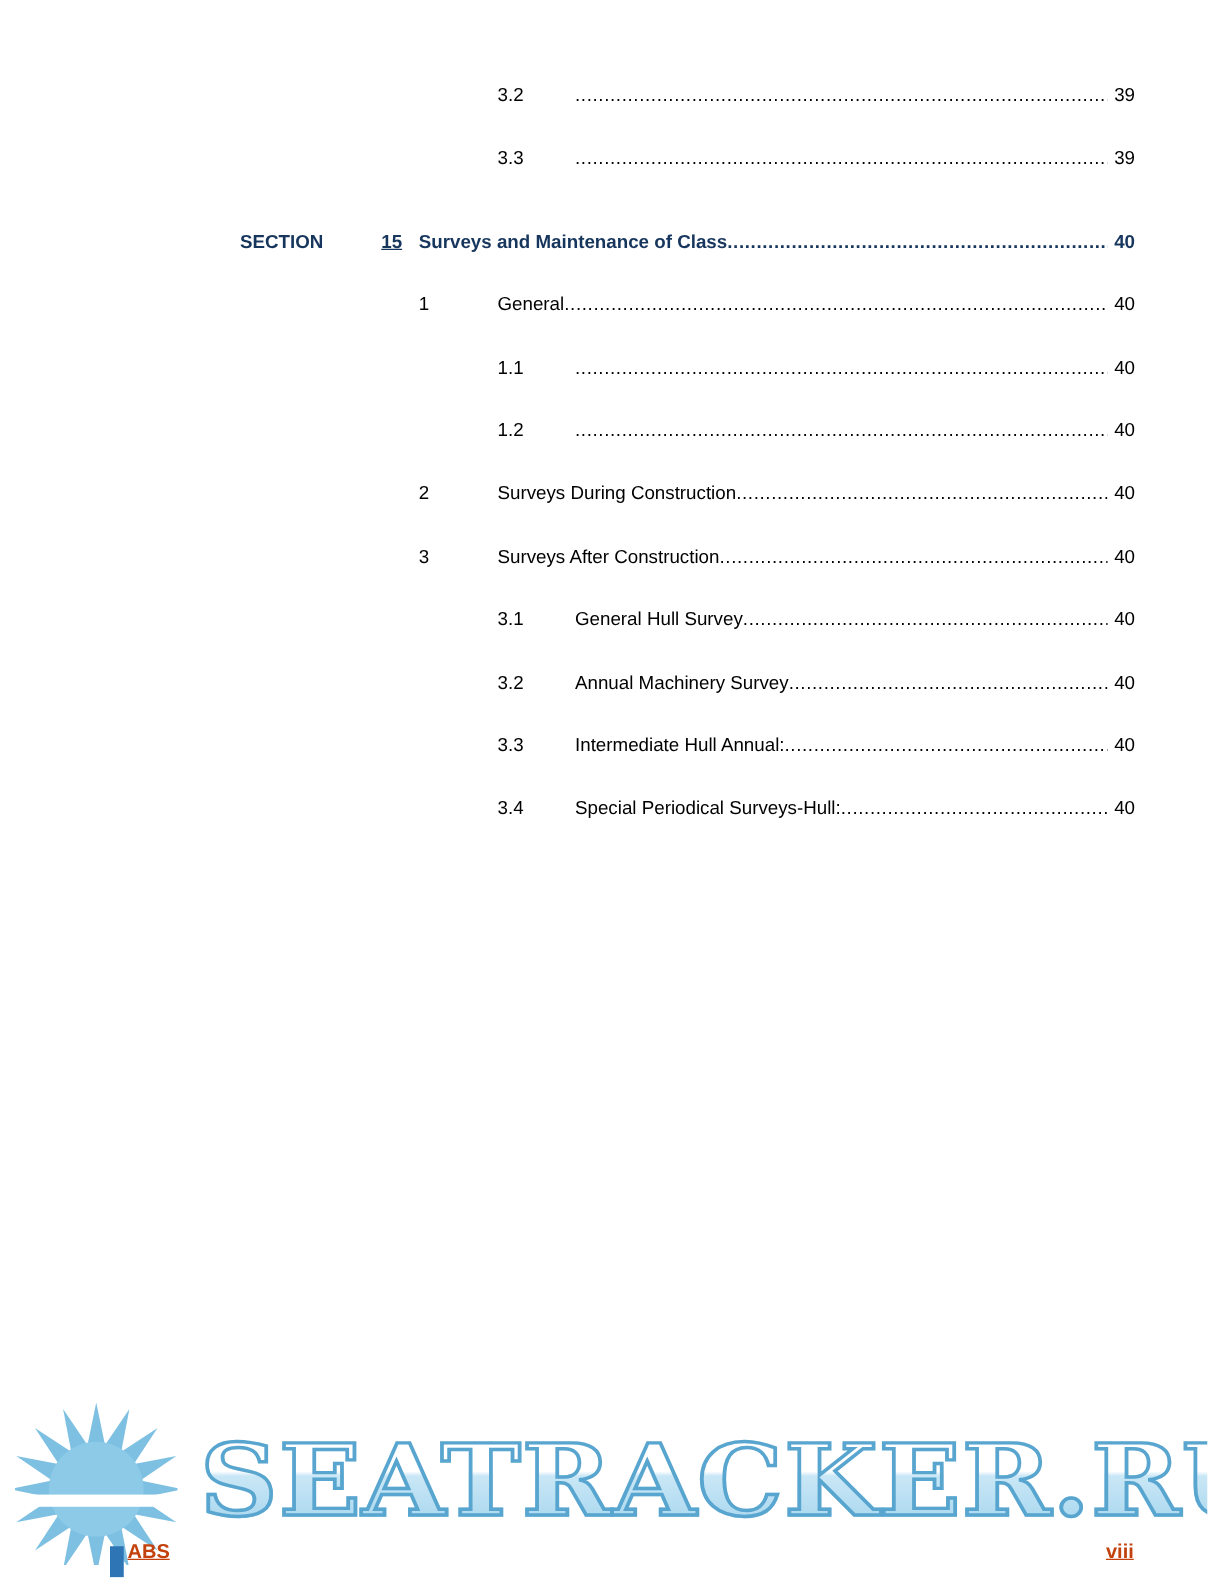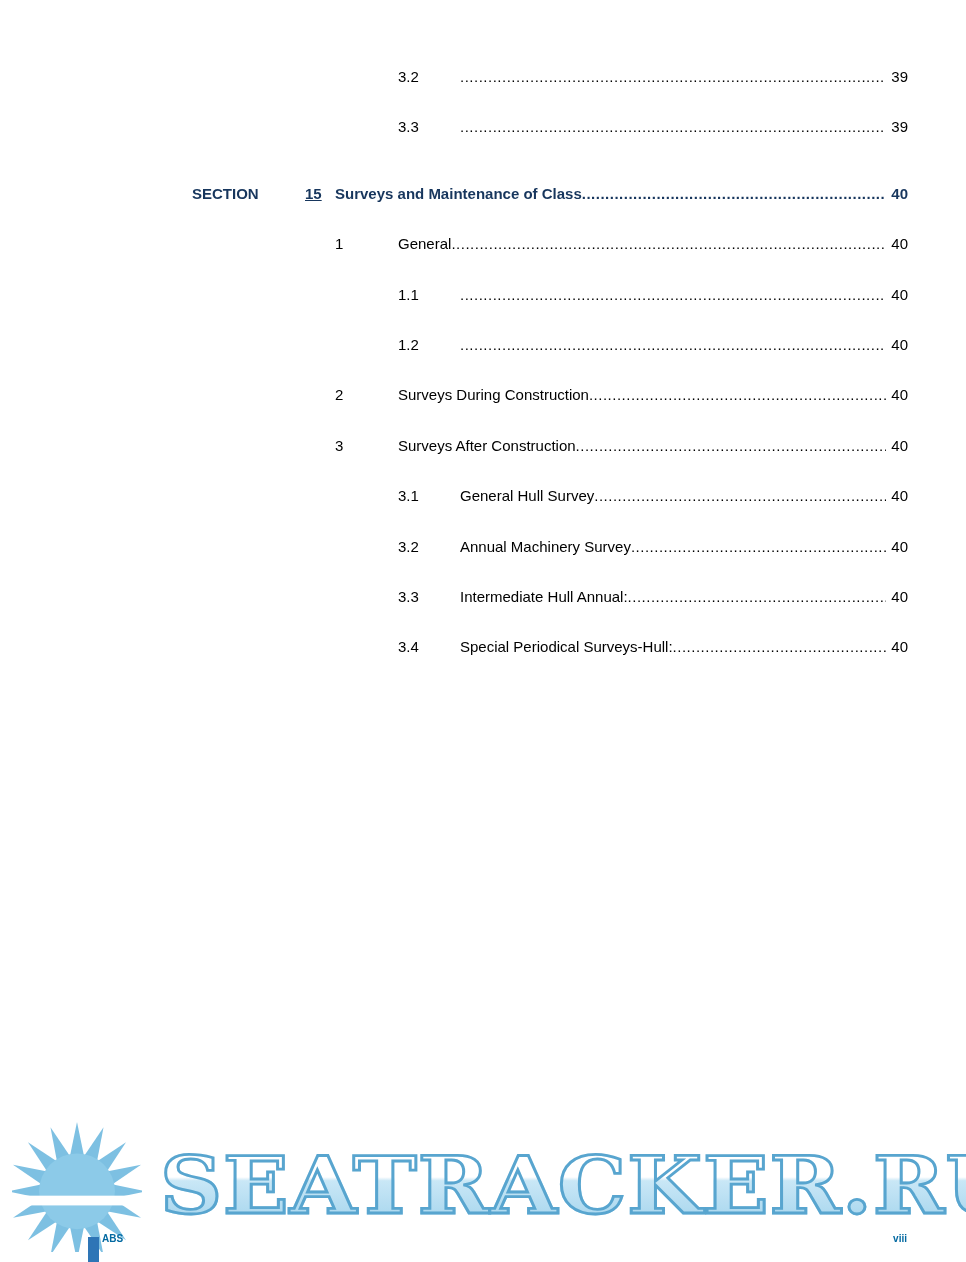--- a/index.html
+++ b/index.html
@@ -66,21 +66,21 @@
   }
 
   
   .accent-bar {
     position: absolute; left: 88px; top: 1237px;
     width: 11px; height: 25px; background: #2e75b6;
   }
   .footer {
     position: absolute; left: 102px; right: 59px; top: 1233px;
     display: flex; align-items: baseline;
-    font-size: 10px; color: #0369a1;
+    font-size: 16px; color: #c2410c; text-decoration: underline;
   }
   .footer-abs  { font-weight: bold; margin-right: 5px; }
   .footer-page { margin-left: auto; font-weight: bold; }
 </style>
 </head>
 <body>
 
 <div class="page">
 
   <main class="toc" id="toc">

